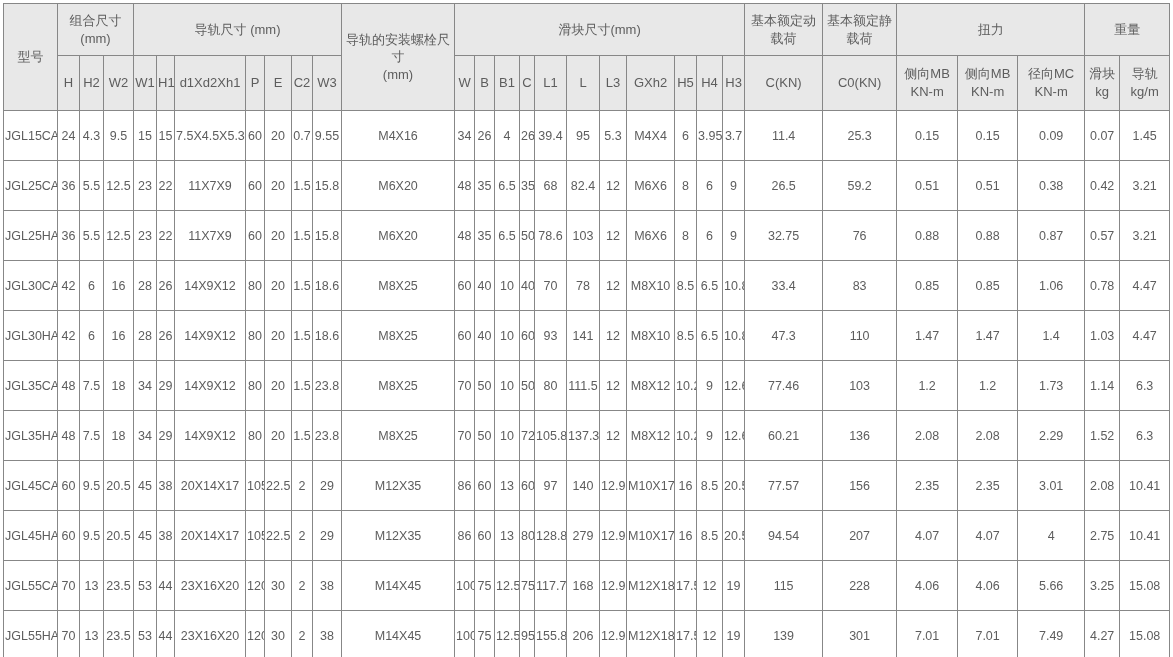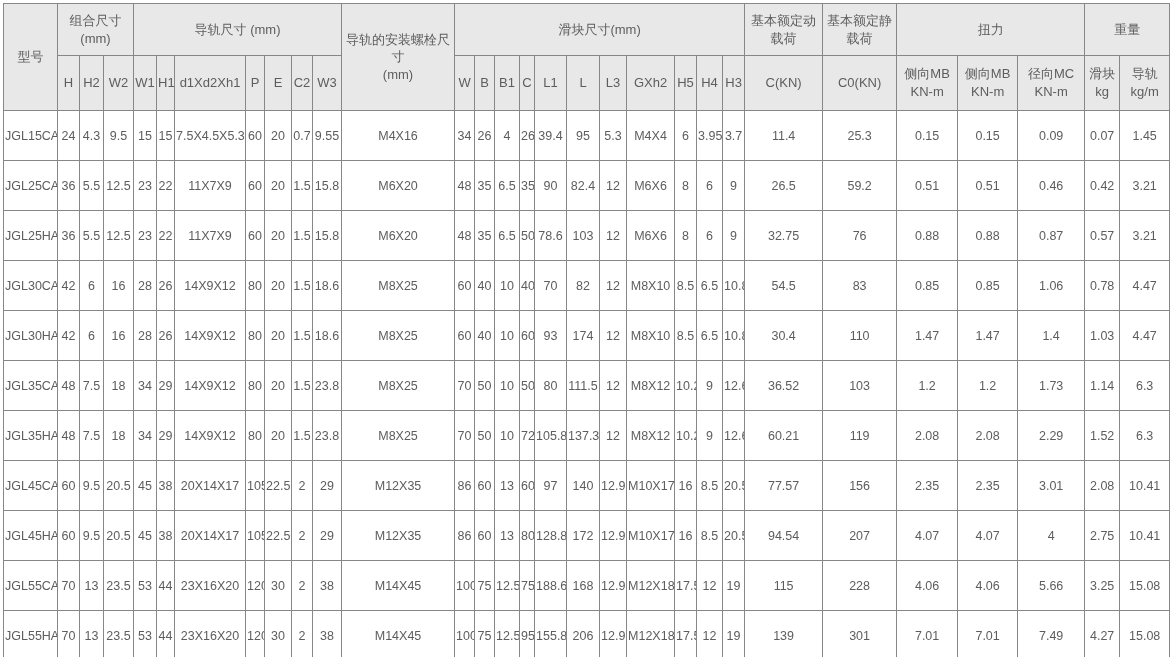--- a/index.html
+++ b/index.html
@@ -176,32 +176,32 @@
           <td>11X7X9</td>
           <td>60</td>
           <td>20</td>
           <td>1.5</td>
           <td>15.8</td>
           <td>M6X20</td>
           <td>48</td>
           <td>35</td>
           <td>6.5</td>
           <td>35</td>
-          <td>90</td>
+          <td>68</td>
           <td>82.4</td>
           <td>12</td>
           <td>M6X6</td>
           <td>8</td>
           <td>6</td>
           <td>9</td>
           <td>26.5</td>
           <td>59.2</td>
           <td>0.51</td>
           <td>0.51</td>
-          <td>0.46</td>
+          <td>0.38</td>
           <td>0.42</td>
           <td>3.21</td>
         </tr>
         <tr class="data-row">
           <td>JGL25HA</td>
           <td>36</td>
           <td>5.5</td>
           <td>12.5</td>
           <td>23</td>
           <td>22</td>
@@ -241,27 +241,27 @@
           <td>80</td>
           <td>20</td>
           <td>1.5</td>
           <td>18.6</td>
           <td>M8X25</td>
           <td>60</td>
           <td>40</td>
           <td>10</td>
           <td>40</td>
           <td>70</td>
-          <td>82</td>
+          <td>78</td>
           <td>12</td>
           <td>M8X10</td>
           <td>8.5</td>
           <td>6.5</td>
           <td>10.8</td>
-          <td>54.5</td>
+          <td>33.4</td>
           <td>83</td>
           <td>0.85</td>
           <td>0.85</td>
           <td>1.06</td>
           <td>0.78</td>
           <td>4.47</td>
         </tr>
         <tr class="data-row">
           <td>JGL30HA</td>
           <td>42</td>
@@ -273,27 +273,27 @@
           <td>80</td>
           <td>20</td>
           <td>1.5</td>
           <td>18.6</td>
           <td>M8X25</td>
           <td>60</td>
           <td>40</td>
           <td>10</td>
           <td>60</td>
           <td>93</td>
-          <td>174</td>
+          <td>141</td>
           <td>12</td>
           <td>M8X10</td>
           <td>8.5</td>
           <td>6.5</td>
           <td>10.8</td>
-          <td>30.4</td>
+          <td>47.3</td>
           <td>110</td>
           <td>1.47</td>
           <td>1.47</td>
           <td>1.4</td>
           <td>1.03</td>
           <td>4.47</td>
         </tr>
         <tr class="data-row">
           <td>JGL35CA</td>
           <td>48</td>
@@ -311,21 +311,21 @@
           <td>50</td>
           <td>10</td>
           <td>50</td>
           <td>80</td>
           <td>111.5</td>
           <td>12</td>
           <td>M8X12</td>
           <td>10.2</td>
           <td>9</td>
           <td>12.6</td>
-          <td>36.52</td>
+          <td>77.46</td>
           <td>103</td>
           <td>1.2</td>
           <td>1.2</td>
           <td>1.73</td>
           <td>1.14</td>
           <td>6.3</td>
         </tr>
         <tr class="data-row">
           <td>JGL35HA</td>
           <td>48</td>
@@ -344,21 +344,21 @@
           <td>10</td>
           <td>72</td>
           <td>105.8</td>
           <td>137.3</td>
           <td>12</td>
           <td>M8X12</td>
           <td>10.2</td>
           <td>9</td>
           <td>12.6</td>
           <td>60.21</td>
-          <td>119</td>
+          <td>136</td>
           <td>2.08</td>
           <td>2.08</td>
           <td>2.29</td>
           <td>1.52</td>
           <td>6.3</td>
         </tr>
         <tr class="data-row">
           <td>JGL45CA</td>
           <td>60</td>
           <td>9.5</td>
@@ -401,21 +401,21 @@
           <td>105</td>
           <td>22.5</td>
           <td>2</td>
           <td>29</td>
           <td>M12X35</td>
           <td>86</td>
           <td>60</td>
           <td>13</td>
           <td>80</td>
           <td>128.8</td>
-          <td>172</td>
+          <td>279</td>
           <td>12.9</td>
           <td>M10X17</td>
           <td>16</td>
           <td>8.5</td>
           <td>20.5</td>
           <td>94.54</td>
           <td>207</td>
           <td>4.07</td>
           <td>4.07</td>
           <td>4</td>
@@ -432,21 +432,21 @@
           <td>23X16X20</td>
           <td>120</td>
           <td>30</td>
           <td>2</td>
           <td>38</td>
           <td>M14X45</td>
           <td>100</td>
           <td>75</td>
           <td>12.5</td>
           <td>75</td>
-          <td>188.6</td>
+          <td>117.7</td>
           <td>168</td>
           <td>12.9</td>
           <td>M12X18</td>
           <td>17.5</td>
           <td>12</td>
           <td>19</td>
           <td>115</td>
           <td>228</td>
           <td>4.06</td>
           <td>4.06</td>

